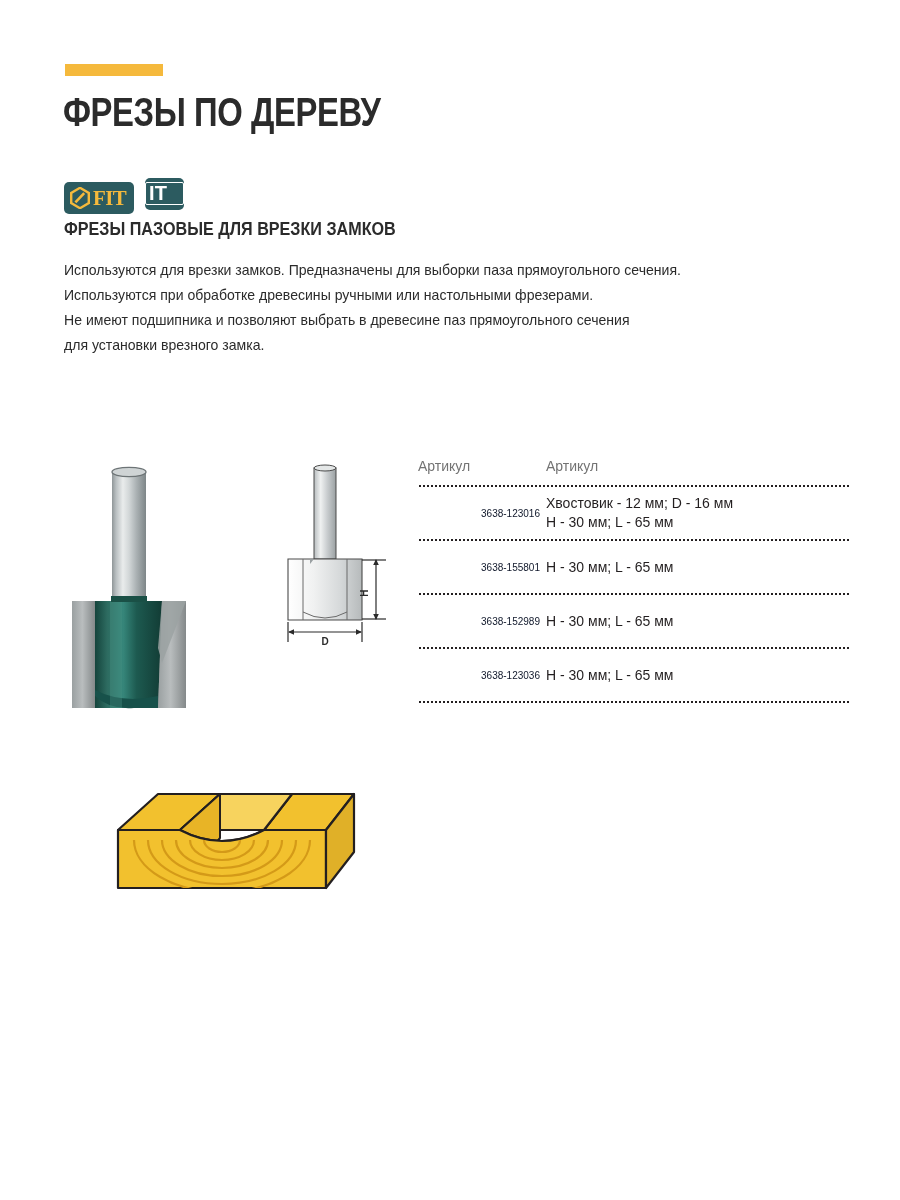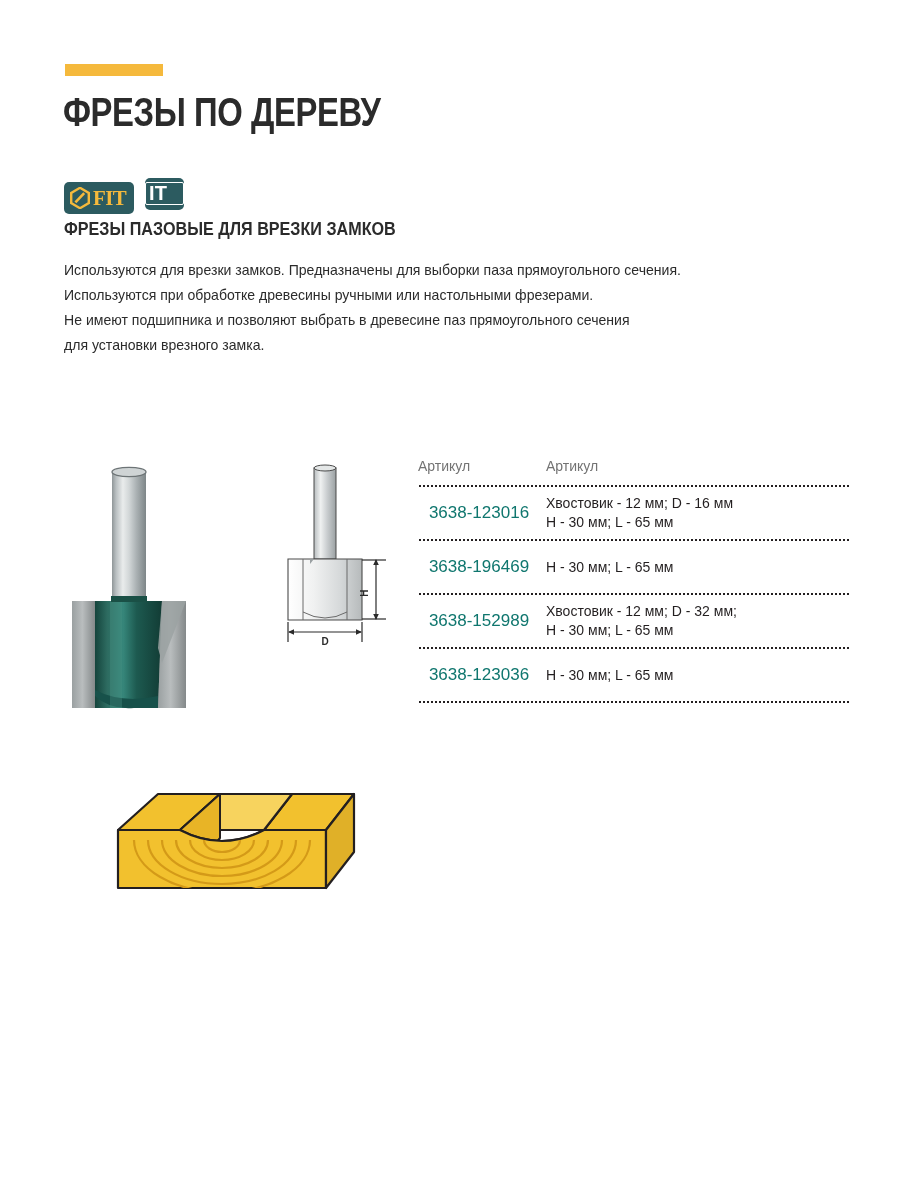--- a/index.html
+++ b/index.html
@@ -180,23 +180,23 @@
   }
 
   .spec-row {
     display: flex;
     align-items: center;
     min-height: 52px;
   }
   .cell-art {
     width: 128px;
     flex: none;
-    text-align: center;
-    font-size: 17px;
-    color: #0f766e;
+    text-align: right;
+    font-size: 10px;
+    color: #0f172a;
     padding-right: 6px;
     box-sizing: border-box;
   }
   .cell-size {
     flex: 1;
     font-size: 14px;
     line-height: 19px;
     color: #231f20;
   }
   .cell-size span { display: block; white-space: nowrap; }
@@ -369,32 +369,31 @@
     <div class="cell-art">3638-123016</div>
     <div class="cell-size">
       <span>Хвостовик - 12 мм; D - 16 мм</span>
       <span>H - 30 мм; L - 65 мм</span>
     </div>
   </div>
 
   <div class="divider"></div>
 
   <div class="spec-row">
-    <div class="cell-art">3638-196469</div>
+    <div class="cell-art">3638-155801</div>
     <div class="cell-size">
       <span>H - 30 мм; L - 65 мм</span>
     </div>
   </div>
 
   <div class="divider"></div>
 
   <div class="spec-row">
     <div class="cell-art">3638-152989</div>
     <div class="cell-size">
-      <span>Хвостовик - 12 мм; D - 32 мм;</span>
       <span>H - 30 мм; L - 65 мм</span>
     </div>
   </div>
 
   <div class="divider"></div>
 
   <div class="spec-row">
     <div class="cell-art">3638-123036</div>
     <div class="cell-size">
       <span>H - 30 мм; L - 65 мм</span>

